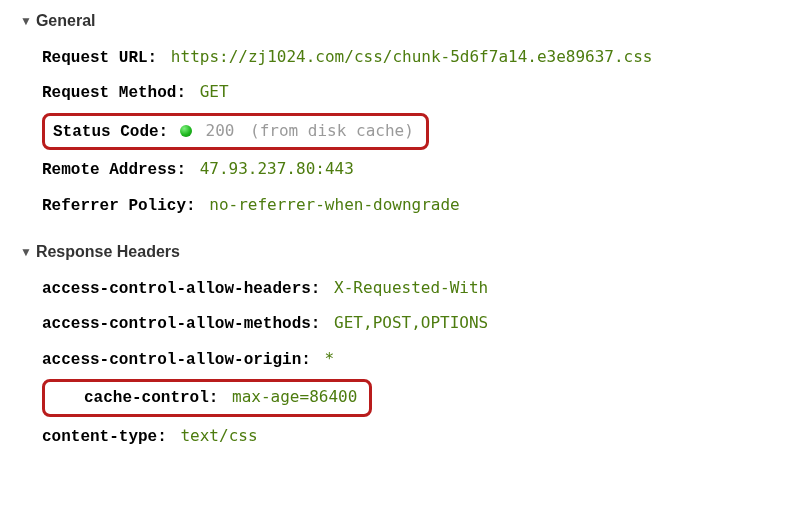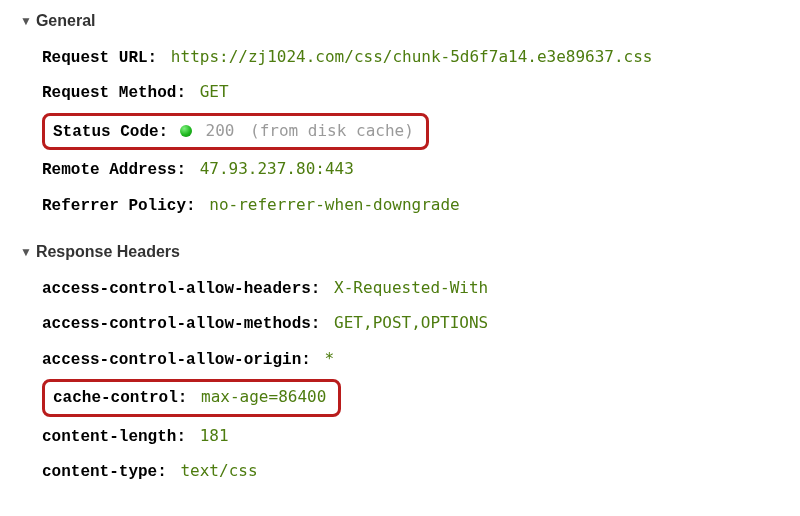--- a/index.html
+++ b/index.html
@@ -117,27 +117,23 @@
     </div>
     <div class="row">
       <span class="key">access-control-allow-methods:</span>
       <span class="value">GET,POST,OPTIONS</span>
     </div>
     <div class="row">
       <span class="key">access-control-allow-origin:</span>
       <span class="value">*</span>
     </div>
     <div class="highlight-box">
-      <div class="row" style="padding:2px 4px;">
+      <div class="row" style="padding:2px 4px;margin-left:31px;">
         <span class="key">cache-control:</span>
         <span class="value">max-age=86400</span>
       </div>
-    </div>
-    <div class="row">
-      <span class="key">content-length:</span>
-      <span class="value">181</span>
     </div>
     <div class="row">
       <span class="key">content-type:</span>
       <span class="value">text/css</span>
     </div>
   </div>
 </div>
 
 </body></html>

